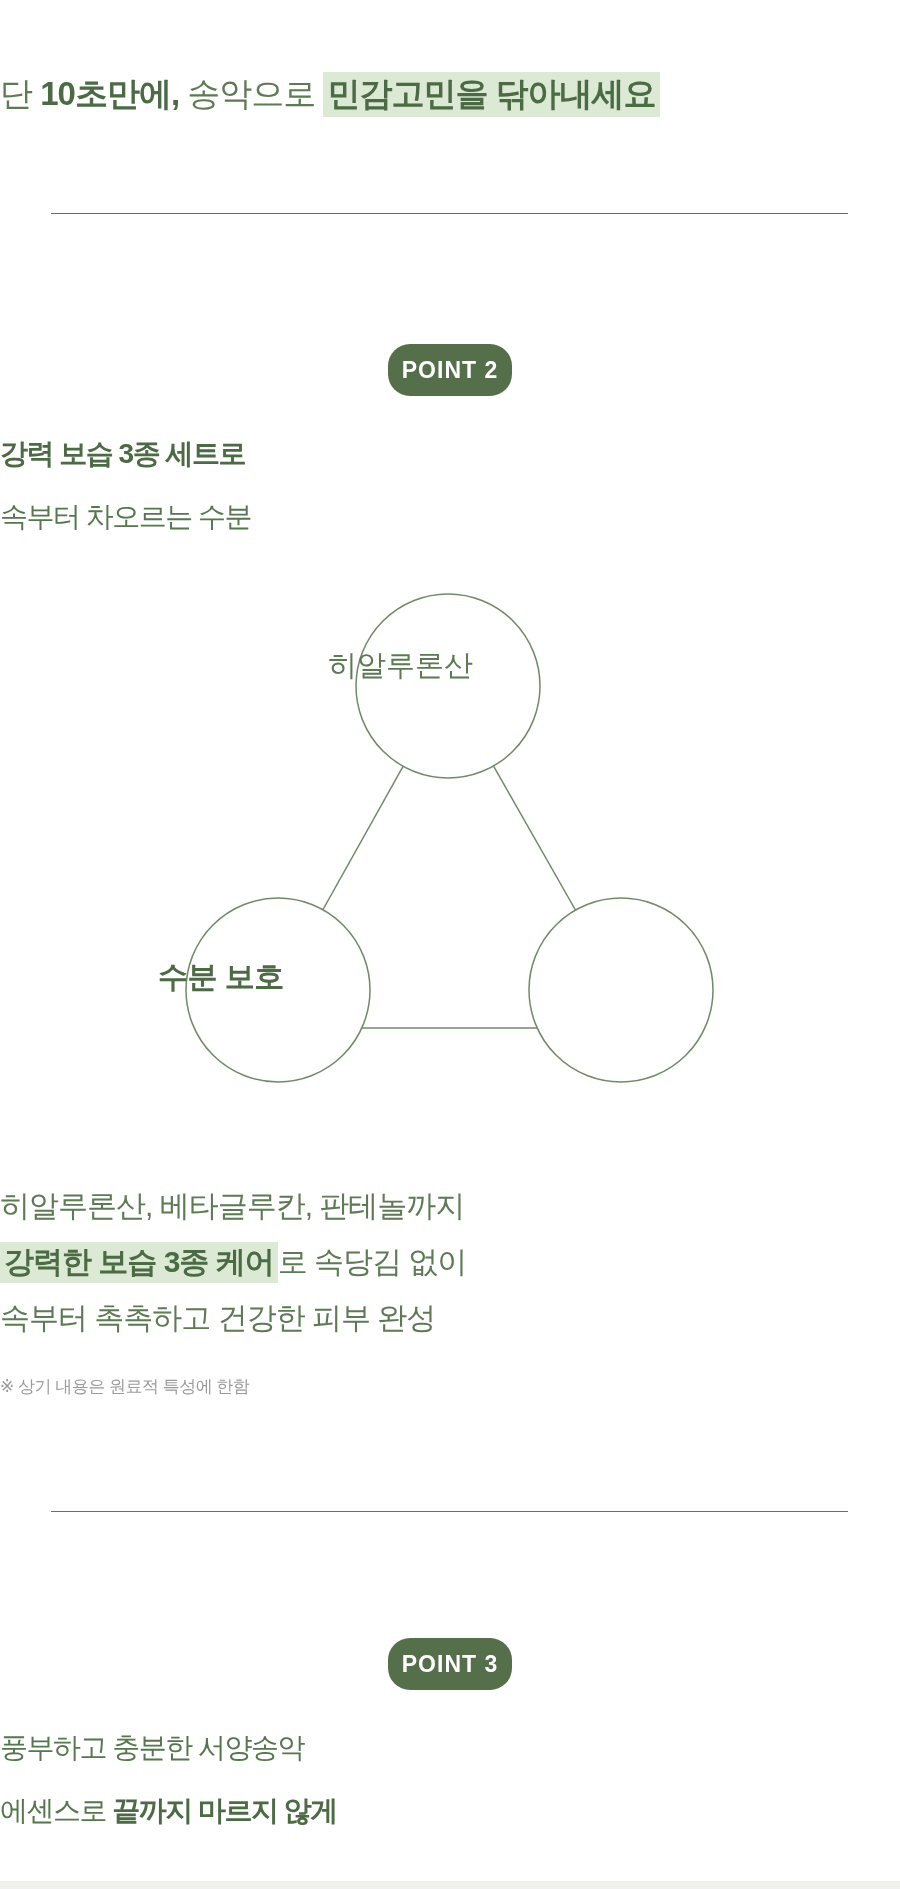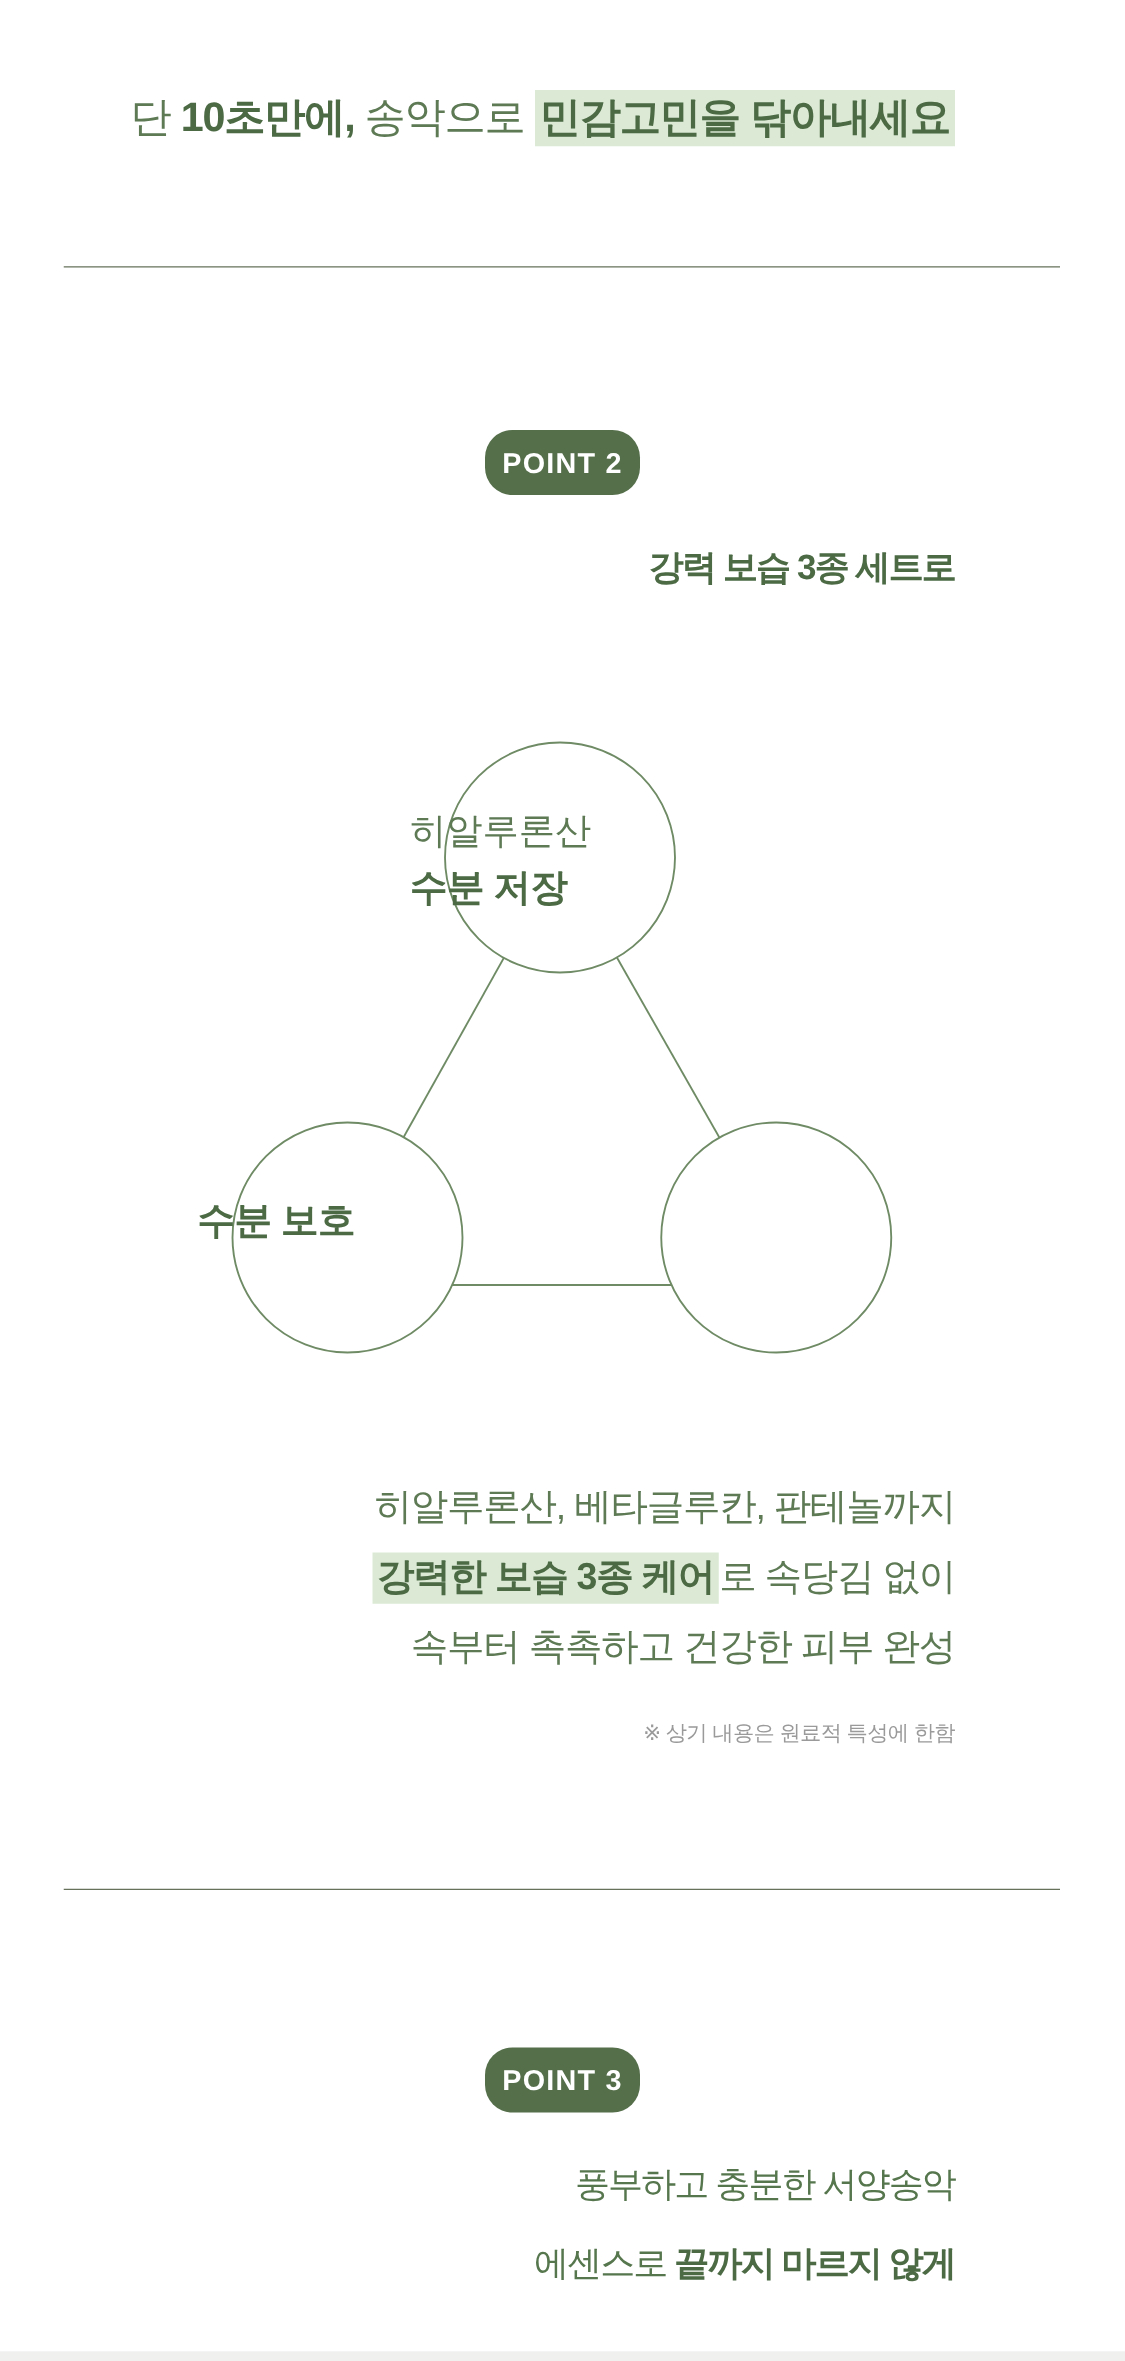--- a/index.html
+++ b/index.html
@@ -3,21 +3,21 @@
 <meta charset="utf-8">
 <style>
   html,body{margin:0;padding:0;background:#ffffff;}
   .page{
     position:relative;width:900px;height:1889px;margin:0 auto;
     background:#ffffff;overflow:hidden;
     font-family:"Liberation Sans","DejaVu Sans",sans-serif;
     color:#5d7a55;
   }
   .abs{position:absolute;}
-  .center{left:0;width:764px;text-align:right;}
+  .center{left:0;width:764px;text-align:left;}
 
   
   .tagline{top:38px;font-size:33px;letter-spacing:-1px;line-height:46px;color:#5d7a55;}
   .tagline b{font-weight:bold;color:#4c6b45;}
   .hl{background:#dcead5;padding:3px 4px 5px 4px;}
 
   
   .divider{left:51px;width:797px;height:0;border-top:1px solid #667259;}
   .d1{top:213px;}
   .d2{top:1511px;}
@@ -63,36 +63,35 @@
 <div class="page">
 
   <p class="abs center tagline"><span>단 </span><b>10초만에,</b><span> 송악으로 </span><b class="hl">민감고민을 닦아내세요</b></p>
 
   <div class="abs divider d1"></div>
 
   <div class="abs badge b2">
       <span>POINT 2</span>
     </div>
 
-  <h2 class="abs center title t2"><span class="bold">강력 보습 3종 세트로</span><br></h2>
+  <h2 class="abs center title t2"><span class="bold">강력 보습 3종 세트로</span><br><span>속부터 차오르는 수분</span></h2>
 
   <svg class="abs diagram-svg" viewBox="0 0 900 1889" xmlns="http://www.w3.org/2000/svg" aria-hidden="true">
     <g stroke="#6f8b65" stroke-width="1.5" fill="none">
       <line x1="448" y1="686" x2="278" y2="990"></line>
       <line x1="448" y1="686" x2="621" y2="990"></line>
       <line x1="278" y1="1028" x2="621" y2="1028"></line>
       <circle cx="448" cy="686" r="92" fill="#ffffff"></circle>
       <circle cx="278" cy="990" r="92" fill="#ffffff"></circle>
       <circle cx="621" cy="990" r="92" fill="#ffffff"></circle>
     </g>
   </svg>
 
   <div class="abs node node-top">
     <div class="node-name">히알루론산</div>
-    <div class="node-feature">수분 저장</div>
   </div>
   <div class="abs node node-left">
     <div class="node-feature">수분 보호</div>
   </div>
 
   <div class="abs center desc">
     <p>히알루론산, 베타글루칸, 판테놀까지</p>
     <p><b class="hl">강력한 보습 3종 케어</b><span>로 속당김 없이</span></p>
     <p>속부터 촉촉하고 건강한 피부 완성</p>
   </div>

